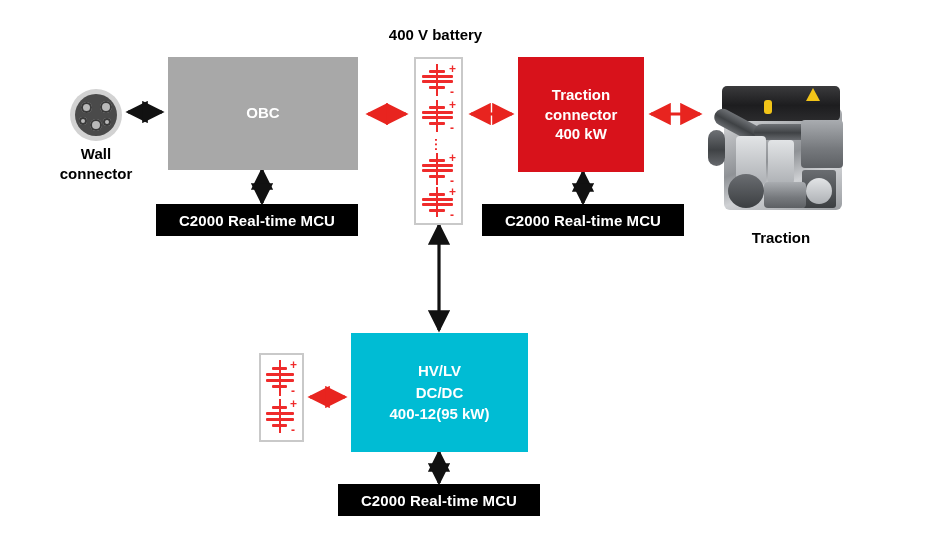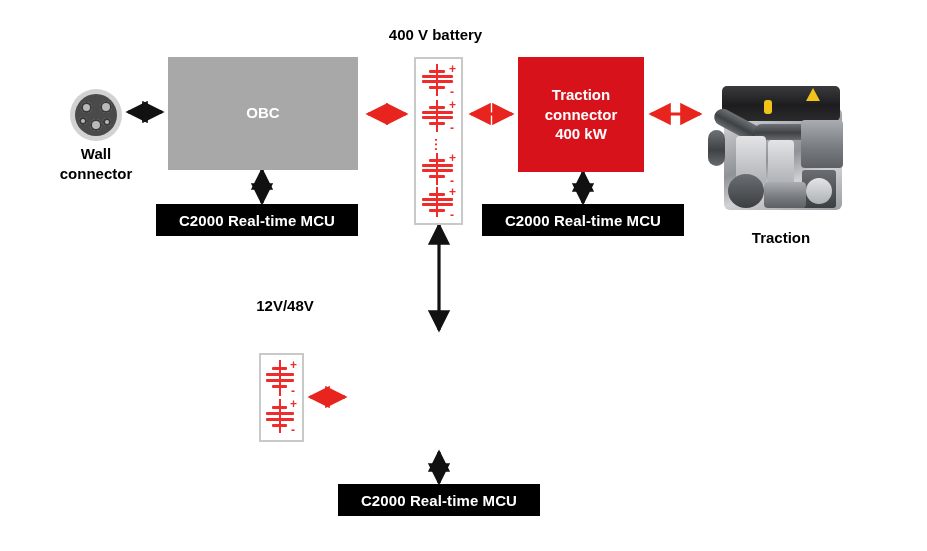--- a/index.html
+++ b/index.html
@@ -199,21 +199,20 @@
     <div class="m-dark" style="left:22px;top:96px;width:36px;height:34px;border-radius:50%;"></div>
     <div class="m-dark" style="left:96px;top:92px;width:34px;height:38px;"></div>
     <div class="m-light" style="left:100px;top:100px;width:26px;height:26px;border-radius:50%;"></div>
     <div class="m-shade" style="left:58px;top:104px;width:42px;height:26px;"></div>
   </div>
   <div class="lbl" style="left:706px;top:228px;width:150px;">
     <div>Traction</div>
   </div>
 
   <div class="lbl" style="left:222px;top:296px;width:126px;">
-    <div>12V/48V</div>
   </div>
 
   <div class="batt" style="left:259px;top:353px;width:45px;height:89px;">
 
     <div class="cell" style="top:5px;height:38px;">
       <div class="stem" style="left:18px;top:0px;height:36px;"></div>
       <div class="plate-long" style="left:5px;top:13px;width:28px;"></div>
       <div class="plate-long" style="left:5px;top:19px;width:28px;"></div>
       <div class="plate-short" style="left:11px;top:7px;width:15px;"></div>
       <div class="plate-short" style="left:11px;top:25px;width:15px;"></div>
@@ -225,18 +224,23 @@
       <div class="stem" style="left:18px;top:0px;height:34px;"></div>
       <div class="plate-long" style="left:5px;top:13px;width:28px;"></div>
       <div class="plate-long" style="left:5px;top:19px;width:28px;"></div>
       <div class="plate-short" style="left:11px;top:7px;width:15px;"></div>
       <div class="plate-short" style="left:11px;top:25px;width:15px;"></div>
       <div class="sgn" style="left:29px;top:-1px;font-size:12px;">+</div>
       <div class="sgn" style="left:30px;top:25px;font-size:12px;">-</div>
     </div>
   </div>
 
+  <div class="blk dcdc" style="left:351px;top:333px;width:177px;height:119px;">
+    <div>HV/LV</div>
+    <div>DC/DC</div>
+    <div>400-12(95 kW)</div>
+  </div>
 
   <div class="blk mcu" style="left:338px;top:484px;width:202px;height:32px;">
     <span>C2000 Real-time MCU</span>
   </div>
 
 </div>
 
 </body></html>

